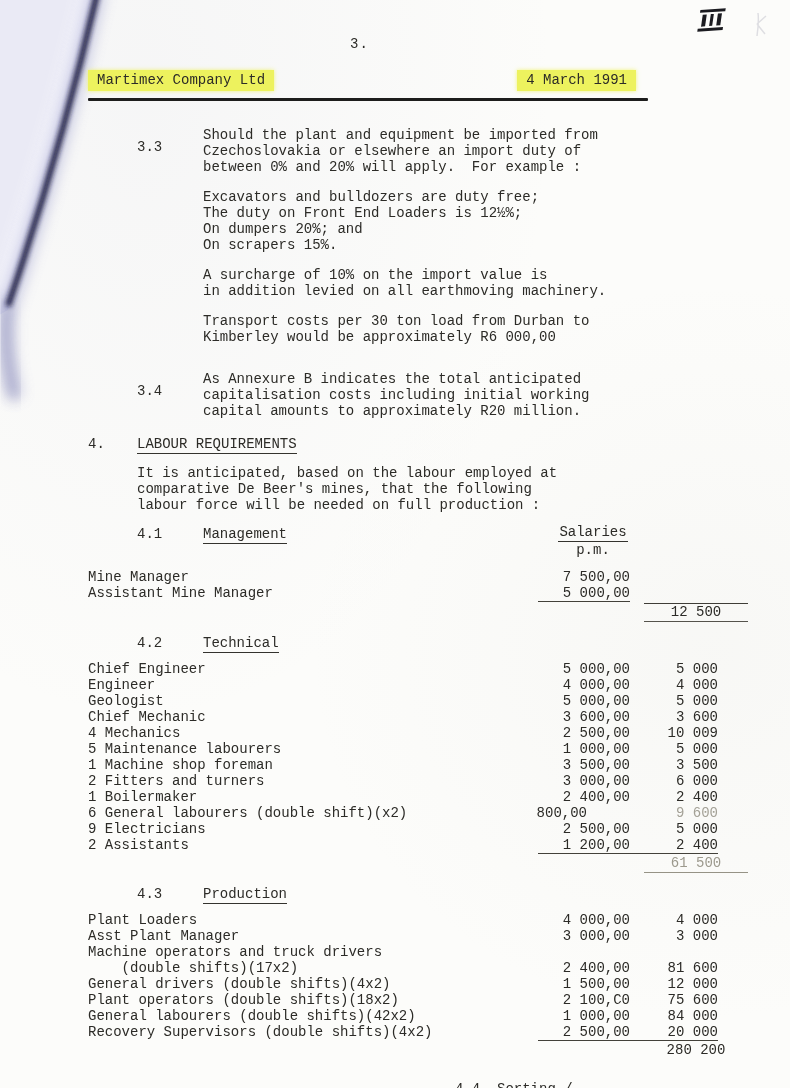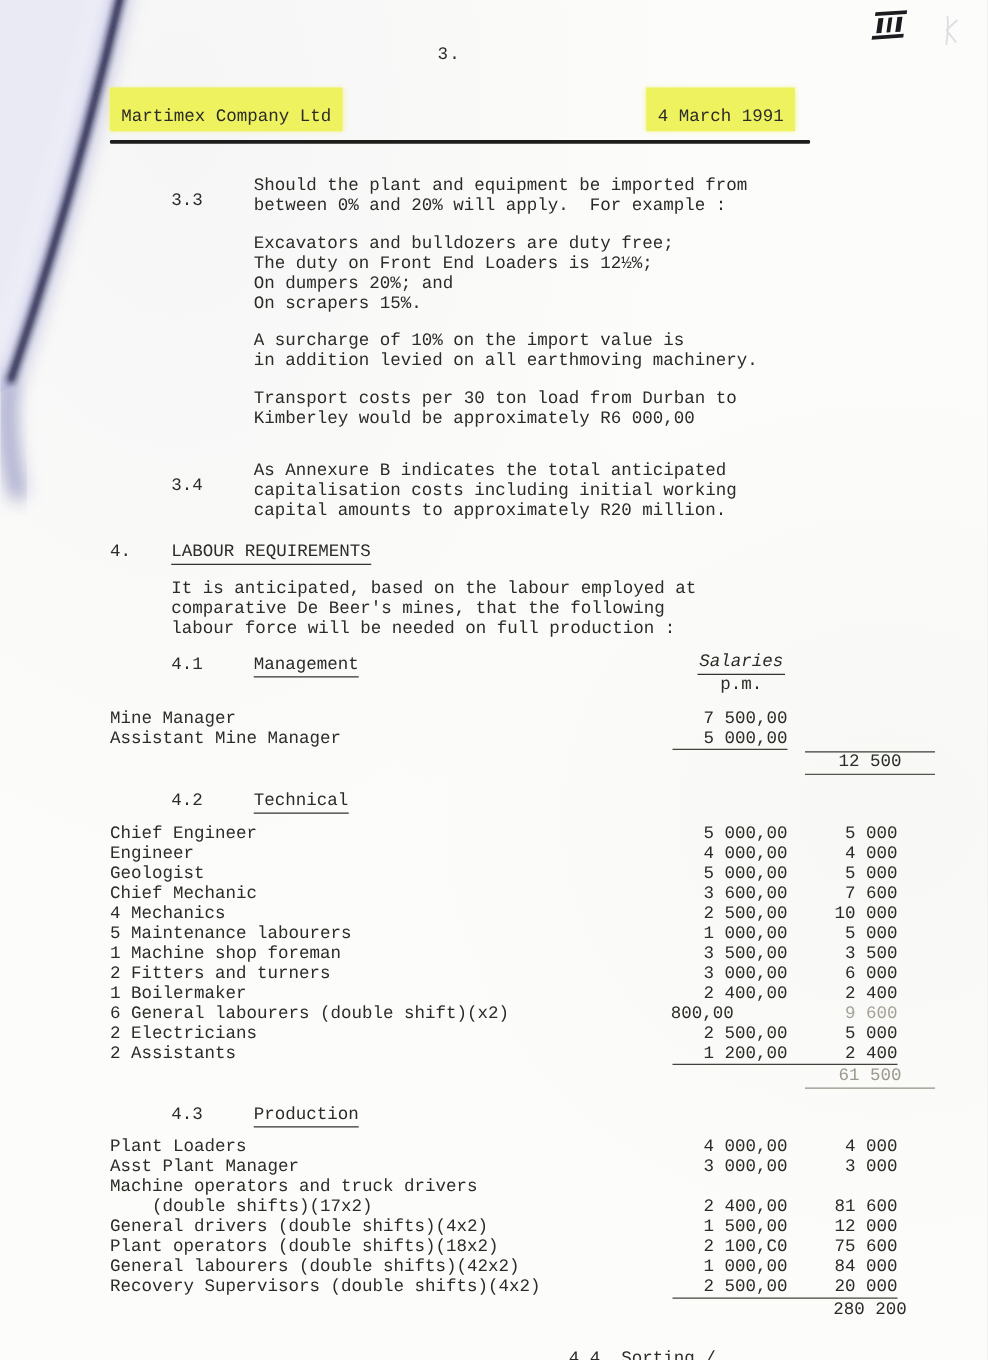--- a/index.html
+++ b/index.html
@@ -15,41 +15,41 @@
   }
   .scan-artifact{position:absolute;left:0;top:0;pointer-events:none;}
   .corner-mark{position:absolute;left:699px;top:9px;transform:skewX(-12deg) rotate(-4deg);
     border-top:3px solid #1b1b20;border-bottom:3px solid #1b1b20;padding:2px 3px;display:flex;gap:4px;}
   .corner-mark i{display:block;width:3.5px;height:12px;background:#1b1b20;}
   .faint-mark{position:absolute;left:752px;top:12px;opacity:.35;}
 
   .content{position:absolute;left:88px;top:36px;width:660px;}
   .pagenum{margin-left:262px;letter-spacing:1px;}
   .hdr{display:flex;justify-content:space-between;width:560px;margin-top:18px;align-items:flex-start;}
-  .hl{background:#edf25e;padding:16px 9px 3px;box-shadow:0 0 4px rgba(237,242,94,.8);}
+  .hl{background:#edf25e;padding:2px 9px 3px;box-shadow:0 0 4px rgba(237,242,94,.8);}
   .hdr .hl:last-child{margin-right:12px;}
   .rule{width:560px;height:2.6px;background:#1d1d1c;margin-top:7px;border-radius:1px;}
 
   .sec{position:relative;margin-top:26px;padding-left:115px;}
   .sec .secnum{position:absolute;left:49px;top:12px;}
   .para{margin-top:14px;white-space:pre;}
   .para:first-of-type{margin-top:0;}
   .para div{white-space:pre;}
 
   .s4head{margin-top:17px;}
   .s4num{display:inline-block;width:49px;}
   .subtitle{border-bottom:1.7px solid #34332e;padding-bottom:1px;}
   .intro{margin-top:13px;margin-left:49px;white-space:pre;}
   .intro div{white-space:pre;}
 
   .subsec{margin-top:13px;}
   .subhead{position:relative;padding-left:49px;}
   .subnum{display:inline-block;width:66px;}
   .colhead{position:absolute;left:452px;top:-2px;width:106px;text-align:center;}
-  .colhead .l1{display:inline-block;border-bottom:1.6px solid #34332e;padding:0 1px 1px;font-style:italic;}
+  .colhead .l1{display:inline-block;border-bottom:1.6px solid #34332e;padding:0 1px 1px;}
   .colhead .l2{display:block;}
 
   .rows{margin-top:10px;}
   .rows.first-gap{margin-top:27px;}
   .row{display:flex;}
   .lbl{flex:1 0 0;min-width:0;white-space:pre;overflow:visible;}
   .nums{display:flex;}
   .sal{width:92px;text-align:right;white-space:pre;}
   .tot{width:88px;text-align:right;white-space:pre;}
   .sp{width:30px;}
@@ -99,21 +99,21 @@
     <div class="pagenum">3.</div>
 
     <div class="hdr">
       <span class="hl">Martimex Company Ltd</span>
       <span class="hl">4 March 1991</span>
     </div>
     <div class="rule"></div>
 
     <div class="sec">
       <span class="secnum">3.3</span>
-      <div class="para"><div>Should the plant and equipment be imported from</div><div>between 0% and 20% will apply.  For example :</div></div>
+      <div class="para"><div>Should the plant and equipment be imported from</div><div>Czechoslovakia or elsewhere an import duty of</div><div>between 0% and 20% will apply.  For example :</div></div>
       <div class="para"><div>Excavators and bulldozers are duty free;</div><div>The duty on Front End Loaders is 12½%;</div><div>On dumpers 20%; and</div><div>On scrapers 15%.</div></div>
       <div class="para"><div>A surcharge of 10% on the import value is</div><div>in addition levied on all earthmoving machinery.</div></div>
       <div class="para"><div>Transport costs per 30 ton load from Durban to</div><div>Kimberley would be approximately R6 000,00</div></div>
     </div>
 
     <div class="sec">
       <span class="secnum">3.4</span>
       <div class="para"><div>As Annexure B indicates the total anticipated</div><div>capitalisation costs including initial working</div><div>capital amounts to approximately R20 million.</div></div>
     </div>
 
@@ -181,29 +181,29 @@
             <span class="nums">
               <span class="sal">5 000,00</span>
               <span class="tot">5 000</span>
             </span>
             <span class="sp"></span>
           </div>
           <div class="row">
             <span class="lbl">Chief Mechanic</span>
             <span class="nums">
               <span class="sal">3 600,00</span>
-              <span class="tot">7 600</span>
+              <span class="tot">3 600</span>
             </span>
             <span class="sp"></span>
           </div>
           <div class="row">
             <span class="lbl">4 Mechanics</span>
             <span class="nums">
               <span class="sal">2 500,00</span>
-              <span class="tot">10 000</span>
+              <span class="tot">10 009</span>
             </span>
             <span class="sp"></span>
           </div>
           <div class="row">
             <span class="lbl">5 Maintenance labourers</span>
             <span class="nums">
               <span class="sal">1 000,00</span>
               <span class="tot">5 000</span>
             </span>
             <span class="sp"></span>
@@ -234,21 +234,21 @@
           </div>
           <div class="row fade-tot">
             <span class="lbl">6 General labourers (double shift)(x2)</span>
             <span class="nums">
               <span class="sal">800,00</span>
               <span class="tot">9 600</span>
             </span>
             <span class="sp"></span>
           </div>
           <div class="row">
-            <span class="lbl">2 Electricians</span>
+            <span class="lbl">9 Electricians</span>
             <span class="nums">
               <span class="sal">2 500,00</span>
               <span class="tot">5 000</span>
             </span>
             <span class="sp"></span>
           </div>
           <div class="row u-both">
             <span class="lbl">2 Assistants</span>
             <span class="nums">
               <span class="sal">1 200,00</span>

